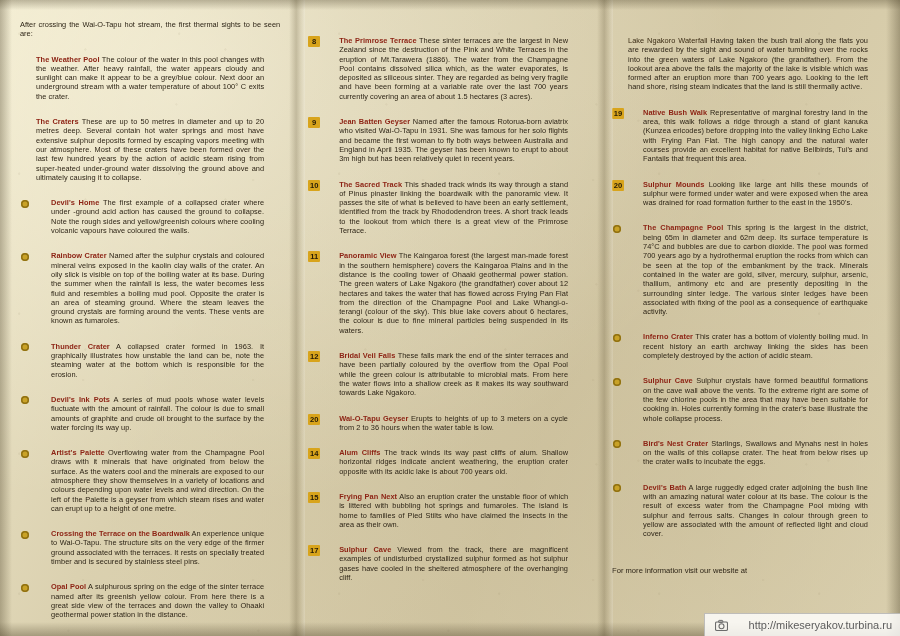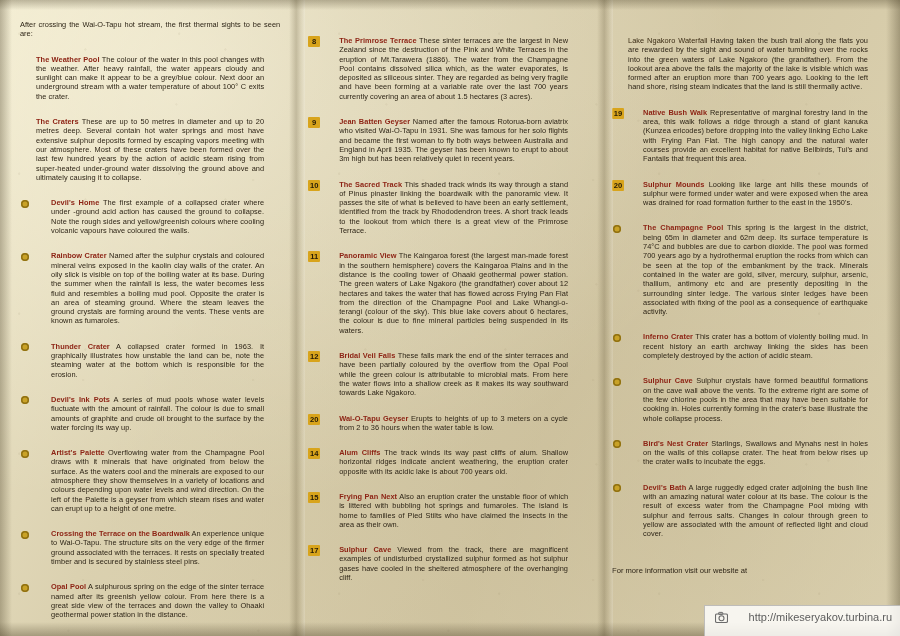--- a/index.html
+++ b/index.html
@@ -161,21 +161,21 @@
   }
 
   .watermark {
     position: absolute;
     right: 0;
     bottom: 0;
     height: 22px;
     display: flex;
     align-items: center;
     gap: 21px;
-    padding: 0 8px 8px 10px;
+    padding: 0 8px 0 10px;
     background: rgba(255,255,255,0.82);
     border-left: 1px solid rgba(120,120,120,0.45);
     border-top: 1px solid rgba(120,120,120,0.45);
   }
   .watermark .wm-icon {
     width: 13px; height: 13px;
     display: inline-block;
     position: relative;
   }
   .watermark .wm-icon svg { display: block; }

